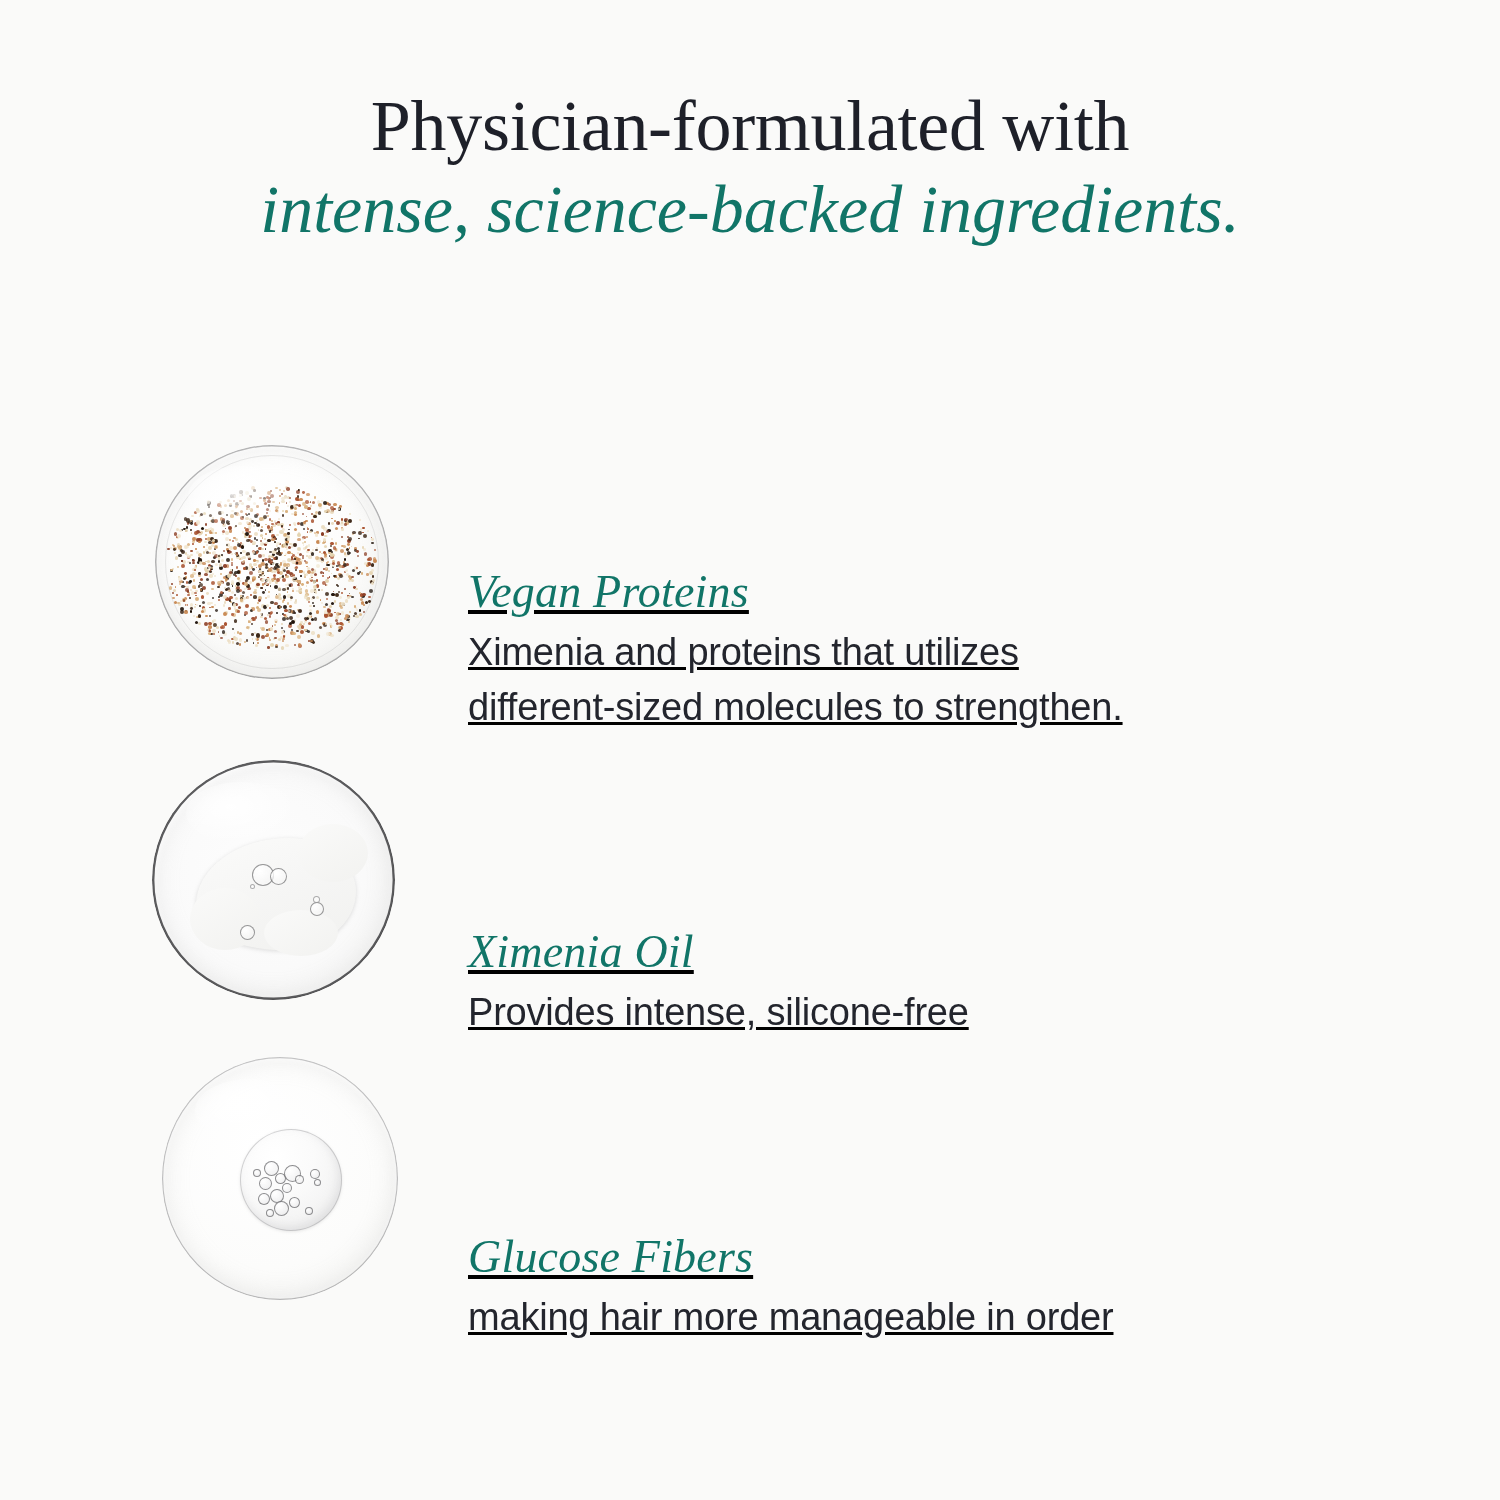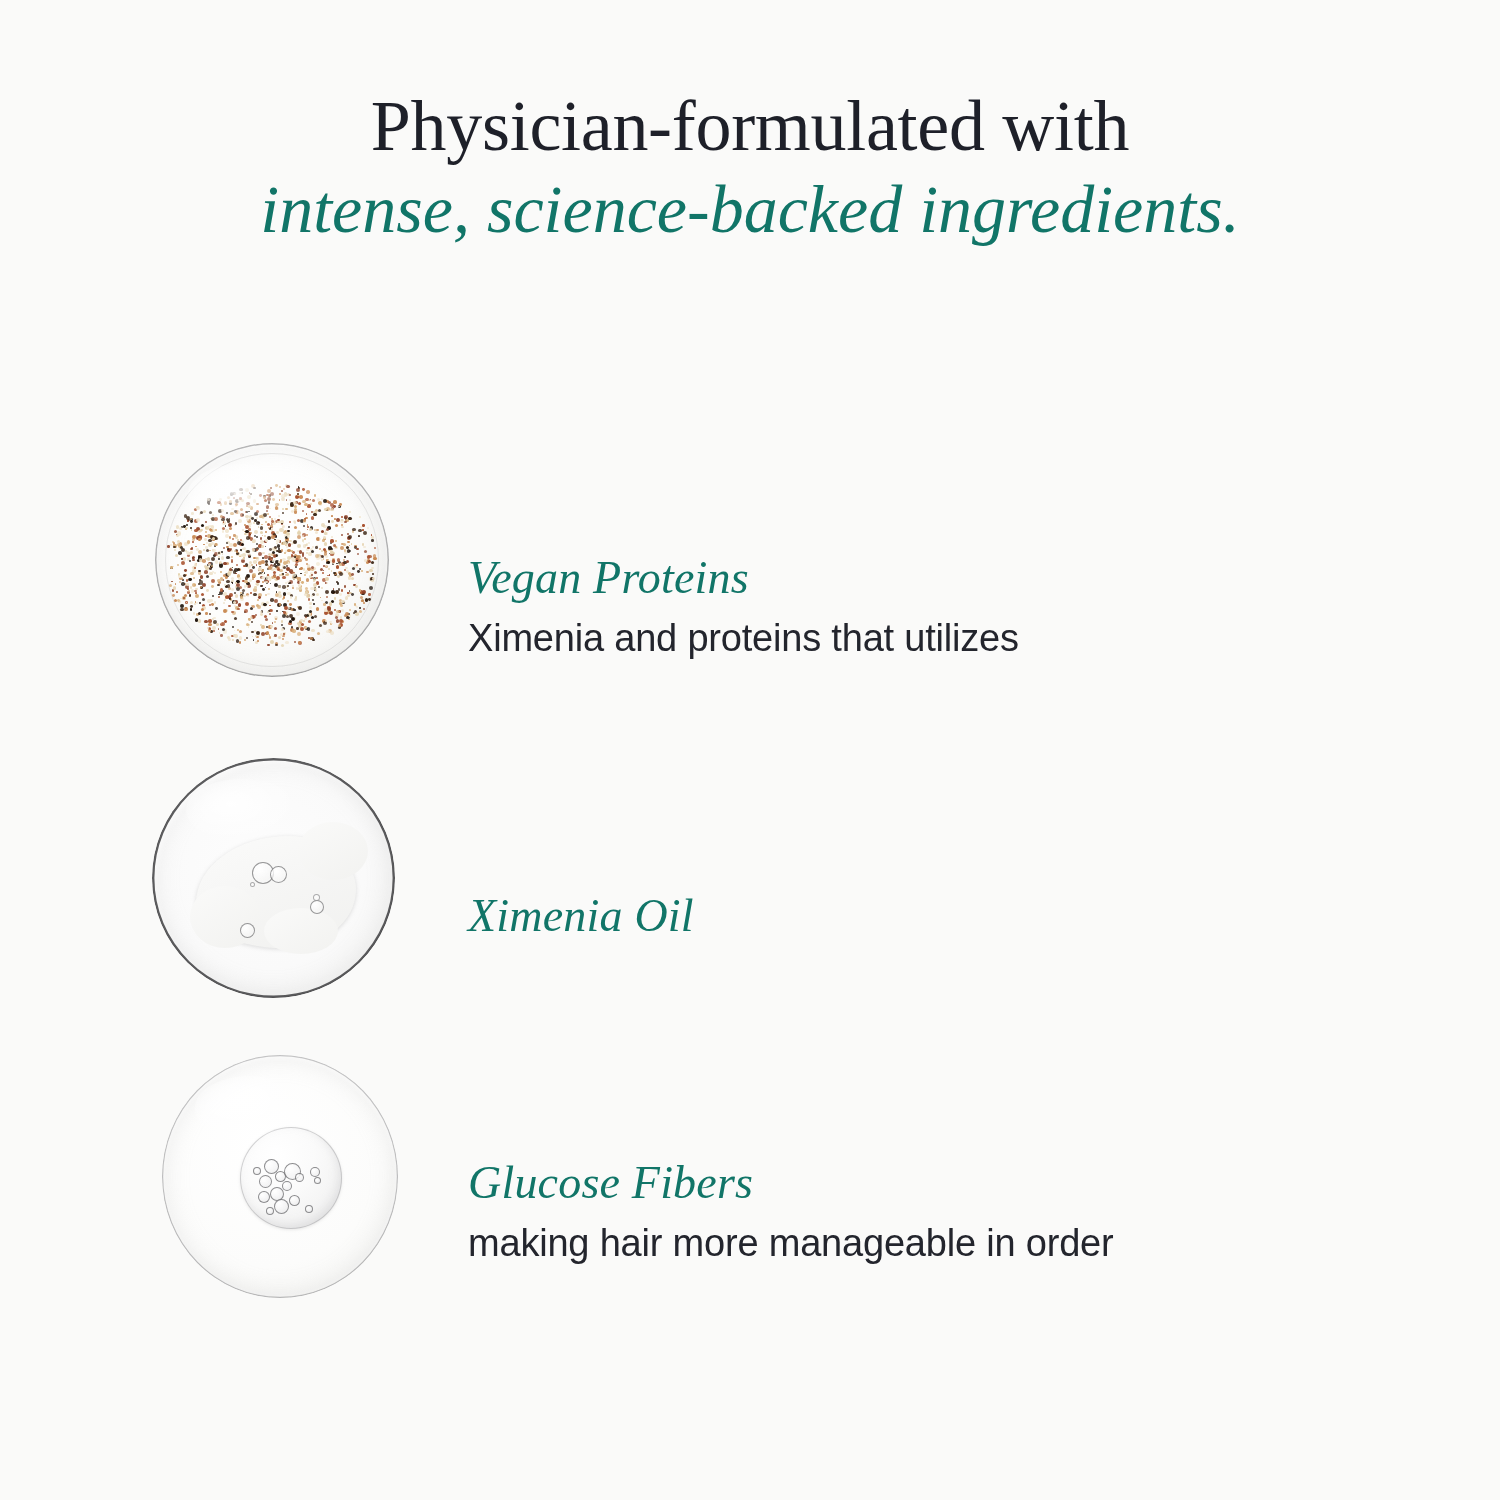--- a/index.html
+++ b/index.html
@@ -51,22 +51,23 @@
   
   .ingredients {
     position: absolute;
     left: 0;
     top: 430px;
     width: 1500px;
   }
   .ingredient-row {
     position: relative;
     display: flex;
-    align-items: center;
+    align-items: flex-end;
     height: 305px;
+    text-decoration: underline;
   }
   .dish-cell {
     position: relative;
     width: 468px;
     height: 300px;
     flex: 0 0 468px;
   }
   .text-cell {
     position: relative;
     flex: 1 1 auto;
@@ -1721,20 +1722,21 @@
             </div>
           <div class="dish-inner-ring"></div>
           <div class="dish-rim"></div>
           <div class="dish-hi"></div>
         </div>
       </div>
       <div class="text-cell">
         <p class="ing-name">Vegan Proteins</p>
         <p class="ing-desc">
           <span class="ln">Ximenia and proteins that utilizes</span>
+          <span class="ln">different-sized molecules to strengthen.</span>
         </p>
       </div>
     </div>
 
     <div class="ingredient-row row-2">
       <div class="dish-cell">
         <div class="dish dish-2">
           <div class="dish-glass"></div>
           <div class="oil-layer">
             <div class="oil-blob"></div>
@@ -1748,20 +1750,21 @@
             <div class="bubble" style="left:88px; top:165px; width:13px; height:13px;"></div>
             <div class="bubble-sm" style="left:98px; top:124px; width:3px; height:3px;"></div>
           </div>
           <div class="dish-rim"></div>
           <div class="dish-hi"></div>
         </div>
       </div>
       <div class="text-cell">
         <p class="ing-name">Ximenia Oil</p>
         <p class="ing-desc">
+          <span class="ln">Provides intense, silicone-free</span>
         </p>
       </div>
     </div>
 
     <div class="ingredient-row row-3">
       <div class="dish-cell">
         <div class="dish dish-3">
           <div class="dish-glass"></div>
           <div class="gel-layer">
             <div class="gel-drop"></div>

